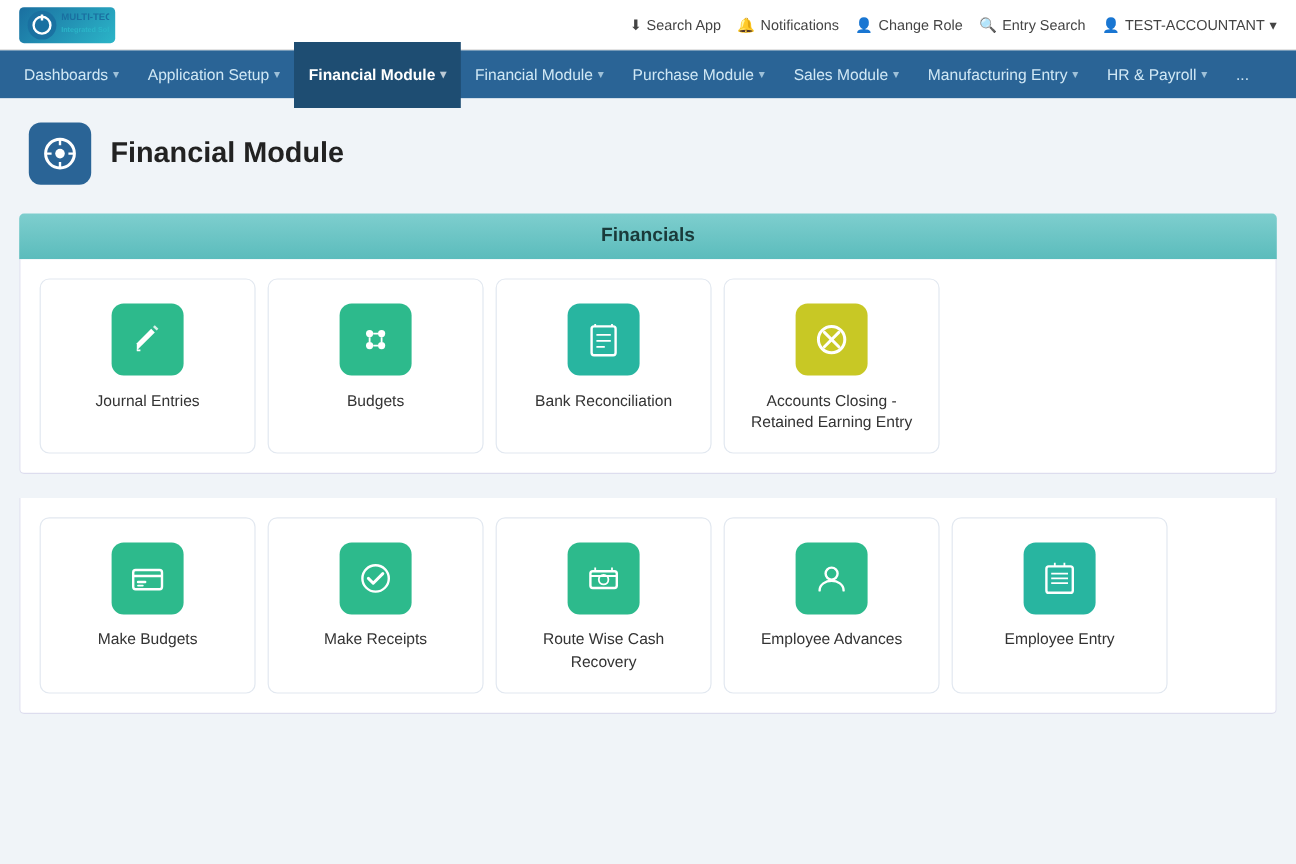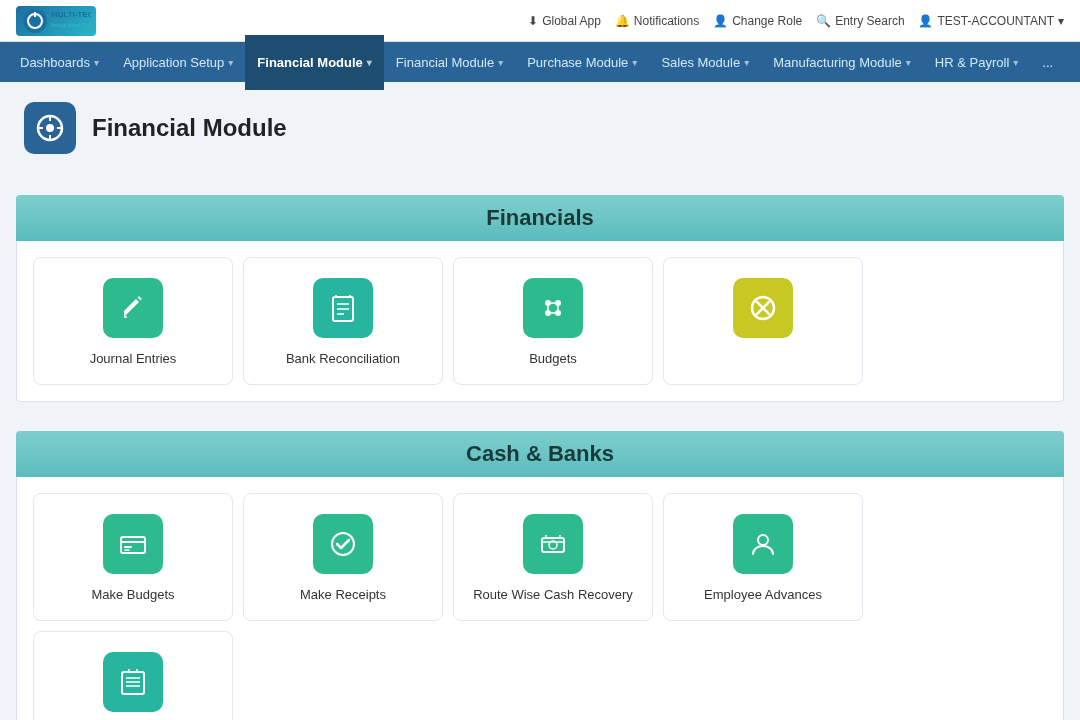--- a/index.html
+++ b/index.html
@@ -67,43 +67,43 @@
 
     
     .content { padding: 0 16px 24px 16px; }
 
     
     .section-header {
       background: linear-gradient(to bottom, #7ecece, #5bbcbc);
       color: #1a3a3a;
       text-align: center;
       padding: 10px;
-      font-size: 22px;
+      font-size: 16px;
       font-weight: 600;
       border-radius: 4px 4px 0 0;
-      margin-top: 29px;
+      margin-top: 12px;
     }
 
     
     .module-grid {
       background: #fff;
       border: 1px solid #dde;
       border-top: none;
       display: flex;
       flex-wrap: wrap;
       padding: 16px;
       gap: 10px;
       border-radius: 0 0 4px 4px;
     }
 
     .module-card {
       background: #fff;
       border: 1px solid #e2e8f0;
       border-radius: 8px;
-      width: 200px;
+      width: 180px;
       padding: 20px 16px 16px 16px;
       display: flex;
       flex-direction: column;
       align-items: center;
       gap: 12px;
       cursor: pointer;
       transition: box-shadow 0.2s;
     }
 
     .module-icon {
@@ -135,21 +135,21 @@
         <circle cx="14" cy="14" r="7" fill="none" stroke="white" stroke-width="2"></circle>
         <line x1="14" y1="5" x2="14" y2="10" stroke="white" stroke-width="2"></line>
         <text x="30" y="10" fill="#1a6fa0" font-size="8" font-weight="bold">MULTI-TECHNO</text>
         <text x="30" y="20" fill="#2bb5c8" font-size="6">Integrated Solutions</text>
       </svg>
     </div>
   </div>
   <div class="top-actions">
     <div class="top-action-item">
       <span>⬇</span>
-      <span>Global App</span>
+      <span>Search App</span>
     </div>
     <div class="top-action-item">
       <span>🔔</span>
       <span>Notifications</span>
     </div>
     <div class="top-action-item">
       <span>👤</span>
       <span>Change Role</span>
     </div>
     <div class="top-action-item">
@@ -183,21 +183,21 @@
   </div>
   <div class="nav-item">
     <span>Purchase Module</span>
     <span class="nav-chevron">▾</span>
   </div>
   <div class="nav-item">
     <span>Sales Module</span>
     <span class="nav-chevron">▾</span>
   </div>
   <div class="nav-item">
-    <span>Manufacturing Module</span>
+    <span>Manufacturing Entry</span>
     <span class="nav-chevron">▾</span>
   </div>
   <div class="nav-item">
     <span>HR &amp; Payroll</span>
     <span class="nav-chevron">▾</span>
   </div>
   <div class="nav-item">
     <span>...</span>
   </div>
 </nav>
@@ -229,63 +229,63 @@
             <path d="M21 3l3 3-1.5 1.5-3-3L21 3z" fill="white" opacity="0.8"></path>
             <line x1="6" y1="24" x2="9" y2="24" stroke="white" stroke-width="1.5"></line>
           </svg>
         </div>
         <span class="module-label">Journal Entries</span>
       </div>
 
 
 
       <div class="module-card">
-        <div class="module-icon icon-green-teal">
-          <svg width="30" height="30" viewBox="0 0 30 30" fill="none">
-            <rect x="5" y="4" width="20" height="24" rx="2" stroke="white" stroke-width="2" fill="none"></rect>
-            <line x1="9" y1="11" x2="21" y2="11" stroke="white" stroke-width="1.5"></line>
-            <line x1="9" y1="16" x2="21" y2="16" stroke="white" stroke-width="1.5"></line>
-            <line x1="9" y1="21" x2="16" y2="21" stroke="white" stroke-width="1.5"></line>
-            <path d="M8 4 L8 2 M22 4 L22 2" stroke="white" stroke-width="1.5"></path>
-          </svg>
-        </div>
-        <span class="module-label">Bank Reconciliation</span>
-      </div>
-
-      <div class="module-card">
         <div class="module-icon icon-teal">
           <svg width="30" height="30" viewBox="0 0 30 30" fill="none">
             <circle cx="10" cy="10" r="3" fill="white"></circle>
             <circle cx="20" cy="10" r="3" fill="white"></circle>
             <circle cx="10" cy="20" r="3" fill="white"></circle>
             <circle cx="20" cy="20" r="3" fill="white"></circle>
             <line x1="10" y1="13" x2="10" y2="17" stroke="white" stroke-width="1.5"></line>
             <line x1="20" y1="13" x2="20" y2="17" stroke="white" stroke-width="1.5"></line>
             <line x1="13" y1="10" x2="17" y2="10" stroke="white" stroke-width="1.5"></line>
             <line x1="13" y1="20" x2="17" y2="20" stroke="white" stroke-width="1.5"></line>
           </svg>
         </div>
         <span class="module-label">Budgets</span>
       </div>
 
       <div class="module-card">
+        <div class="module-icon icon-green-teal">
+          <svg width="30" height="30" viewBox="0 0 30 30" fill="none">
+            <rect x="5" y="4" width="20" height="24" rx="2" stroke="white" stroke-width="2" fill="none"></rect>
+            <line x1="9" y1="11" x2="21" y2="11" stroke="white" stroke-width="1.5"></line>
+            <line x1="9" y1="16" x2="21" y2="16" stroke="white" stroke-width="1.5"></line>
+            <line x1="9" y1="21" x2="16" y2="21" stroke="white" stroke-width="1.5"></line>
+            <path d="M8 4 L8 2 M22 4 L22 2" stroke="white" stroke-width="1.5"></path>
+          </svg>
+        </div>
+        <span class="module-label">Bank Reconciliation</span>
+      </div>
+
+      <div class="module-card">
         <div class="module-icon icon-yellow">
           <svg width="30" height="30" viewBox="0 0 30 30" fill="none">
             <circle cx="15" cy="15" r="11" stroke="white" stroke-width="2.5" fill="none"></circle>
             <line x1="9" y1="9" x2="21" y2="21" stroke="white" stroke-width="2.5" stroke-linecap="round"></line>
             <line x1="21" y1="9" x2="9" y2="21" stroke="white" stroke-width="2.5" stroke-linecap="round"></line>
           </svg>
         </div>
+        <span class="module-label">Accounts Closing - Retained Earning Entry</span>
       </div>
 
     </div>
   </div>
 
   <div style="margin-top: 20px;">
-    <div class="section-header">Cash &amp; Banks</div>
     <div class="module-grid">
 
       <div class="module-card">
         <div class="module-icon icon-teal">
           <svg width="30" height="30" viewBox="0 0 30 30" fill="none">
             <rect x="3" y="8" width="24" height="16" rx="2" stroke="white" stroke-width="2" fill="none"></rect>
             <line x1="3" y1="13" x2="27" y2="13" stroke="white" stroke-width="2"></line>
             <line x1="7" y1="18" x2="13" y2="18" stroke="white" stroke-width="2" stroke-linecap="round"></line>
             <line x1="7" y1="21" x2="11" y2="21" stroke="white" stroke-width="1.5" stroke-linecap="round"></line>
           </svg>

